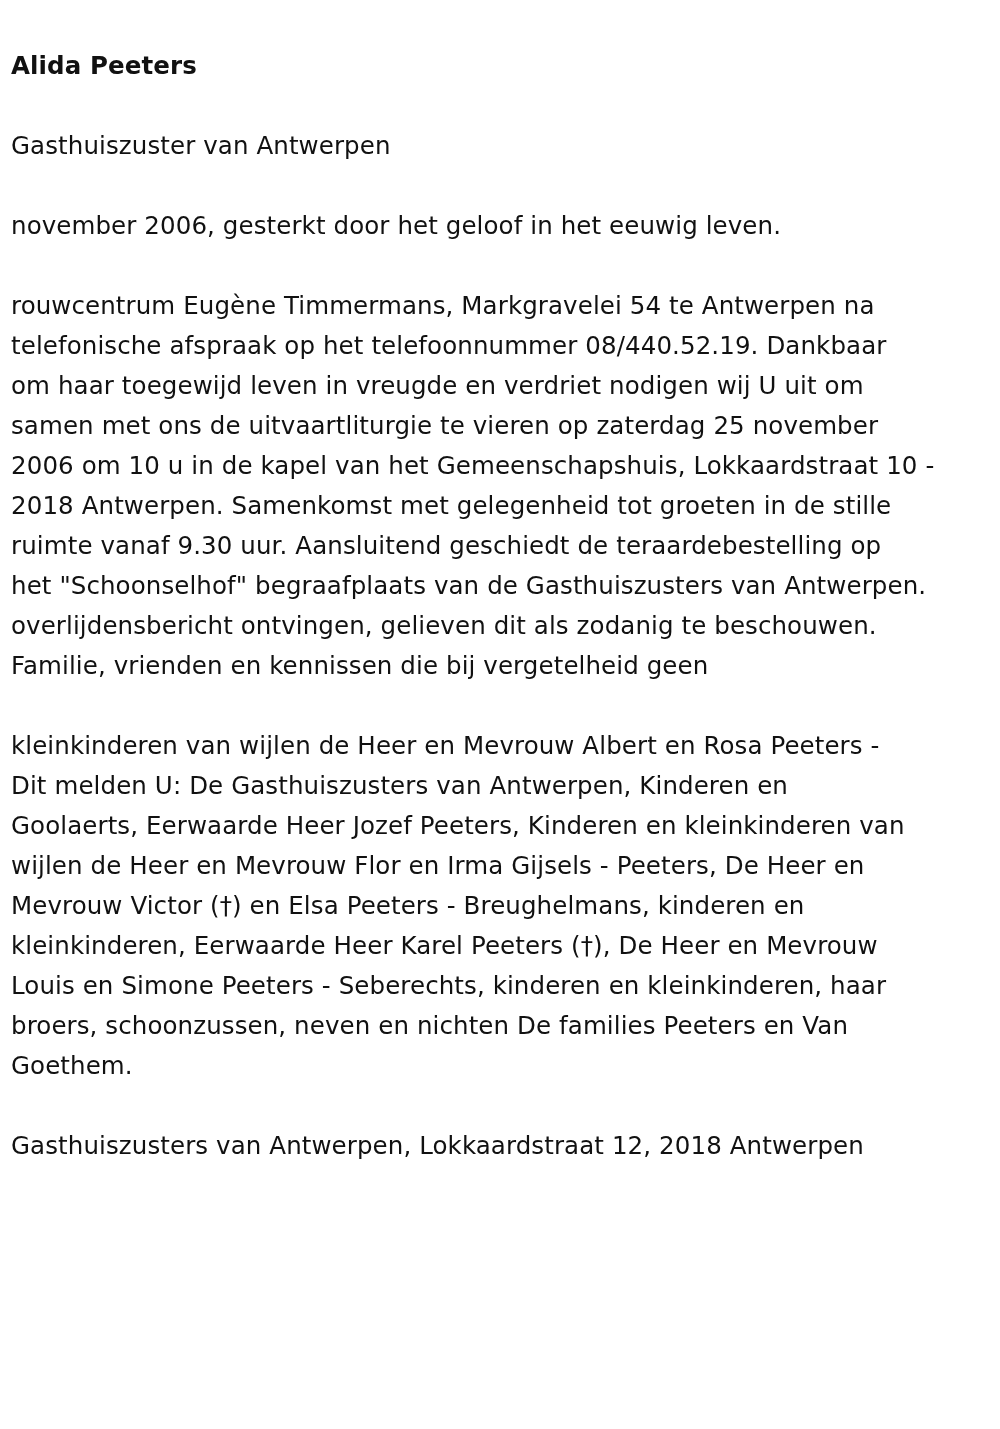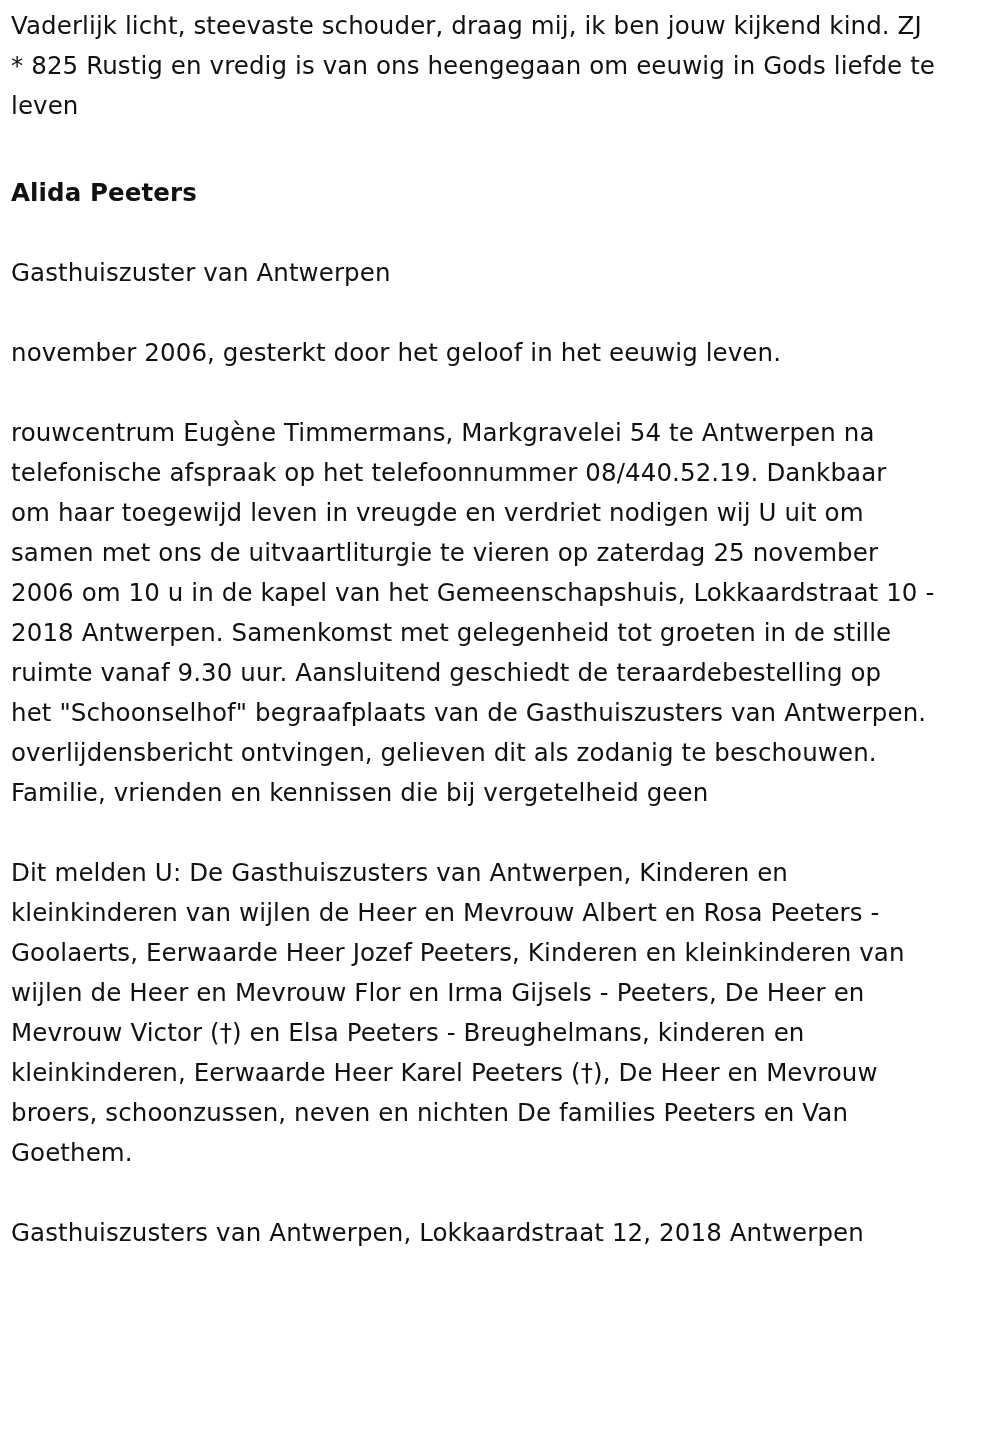--- a/index.html
+++ b/index.html
@@ -28,33 +28,28 @@
       word-wrap: break-word;
     }
     .gap {
       height: 40px;
     }
     .line {
       display: block;
     }
     .title-name {
       font-weight: bold;
-      margin-top: 7px;
+      margin-top: 0;
     }
   </style>
 </head>
 <body>
 
 <div class="page">
 
-  <div class="block">
-    <span class="line">Vaderlijk licht, steevaste schouder, draag mij, ik ben jouw kijkend kind. ZJ</span>
-    <span class="line">* 825 Rustig en vredig is van ons heengegaan om eeuwig in Gods liefde te</span>
-    <span class="line">leven</span>
-  </div>
 
   <div class="gap"></div>
 
   <div class="block title-name">Alida Peeters</div>
 
   <div class="gap"></div>
 
   <div class="block">Gasthuiszuster van Antwerpen</div>
 
   <div class="gap"></div>
@@ -74,26 +69,27 @@
     <span class="line">2018 Antwerpen. Samenkomst met gelegenheid tot groeten in de stille</span>
     <span class="line">ruimte vanaf 9.30 uur. Aansluitend geschiedt de teraardebestelling op</span>
     <span class="line">het "Schoonselhof" begraafplaats van de Gasthuiszusters van Antwerpen.</span>
     <span class="line">overlijdensbericht ontvingen, gelieven dit als zodanig te beschouwen.</span>
     <span class="line">Familie, vrienden en kennissen die bij vergetelheid geen</span>
   </div>
 
   <div class="gap"></div>
 
   <div class="block">
+    <span class="line">kleinkinderen van wijlen de Heer en Mevrouw Albert en Rosa Peeters -</span>
     <span class="line">Dit melden U: De Gasthuiszusters van Antwerpen, Kinderen en</span>
-    <span class="line">kleinkinderen van wijlen de Heer en Mevrouw Albert en Rosa Peeters -</span>
     <span class="line">Goolaerts, Eerwaarde Heer Jozef Peeters, Kinderen en kleinkinderen van</span>
     <span class="line">wijlen de Heer en Mevrouw Flor en Irma Gijsels - Peeters, De Heer en</span>
     <span class="line">Mevrouw Victor (†) en Elsa Peeters - Breughelmans, kinderen en</span>
     <span class="line">kleinkinderen, Eerwaarde Heer Karel Peeters (†), De Heer en Mevrouw</span>
+    <span class="line">Louis en Simone Peeters - Seberechts, kinderen en kleinkinderen, haar</span>
     <span class="line">broers, schoonzussen, neven en nichten De families Peeters en Van</span>
     <span class="line">Goethem.</span>
   </div>
 
   <div class="gap"></div>
 
   <div class="block">Gasthuiszusters van Antwerpen, Lokkaardstraat 12, 2018 Antwerpen</div>
 
 </div>
 

